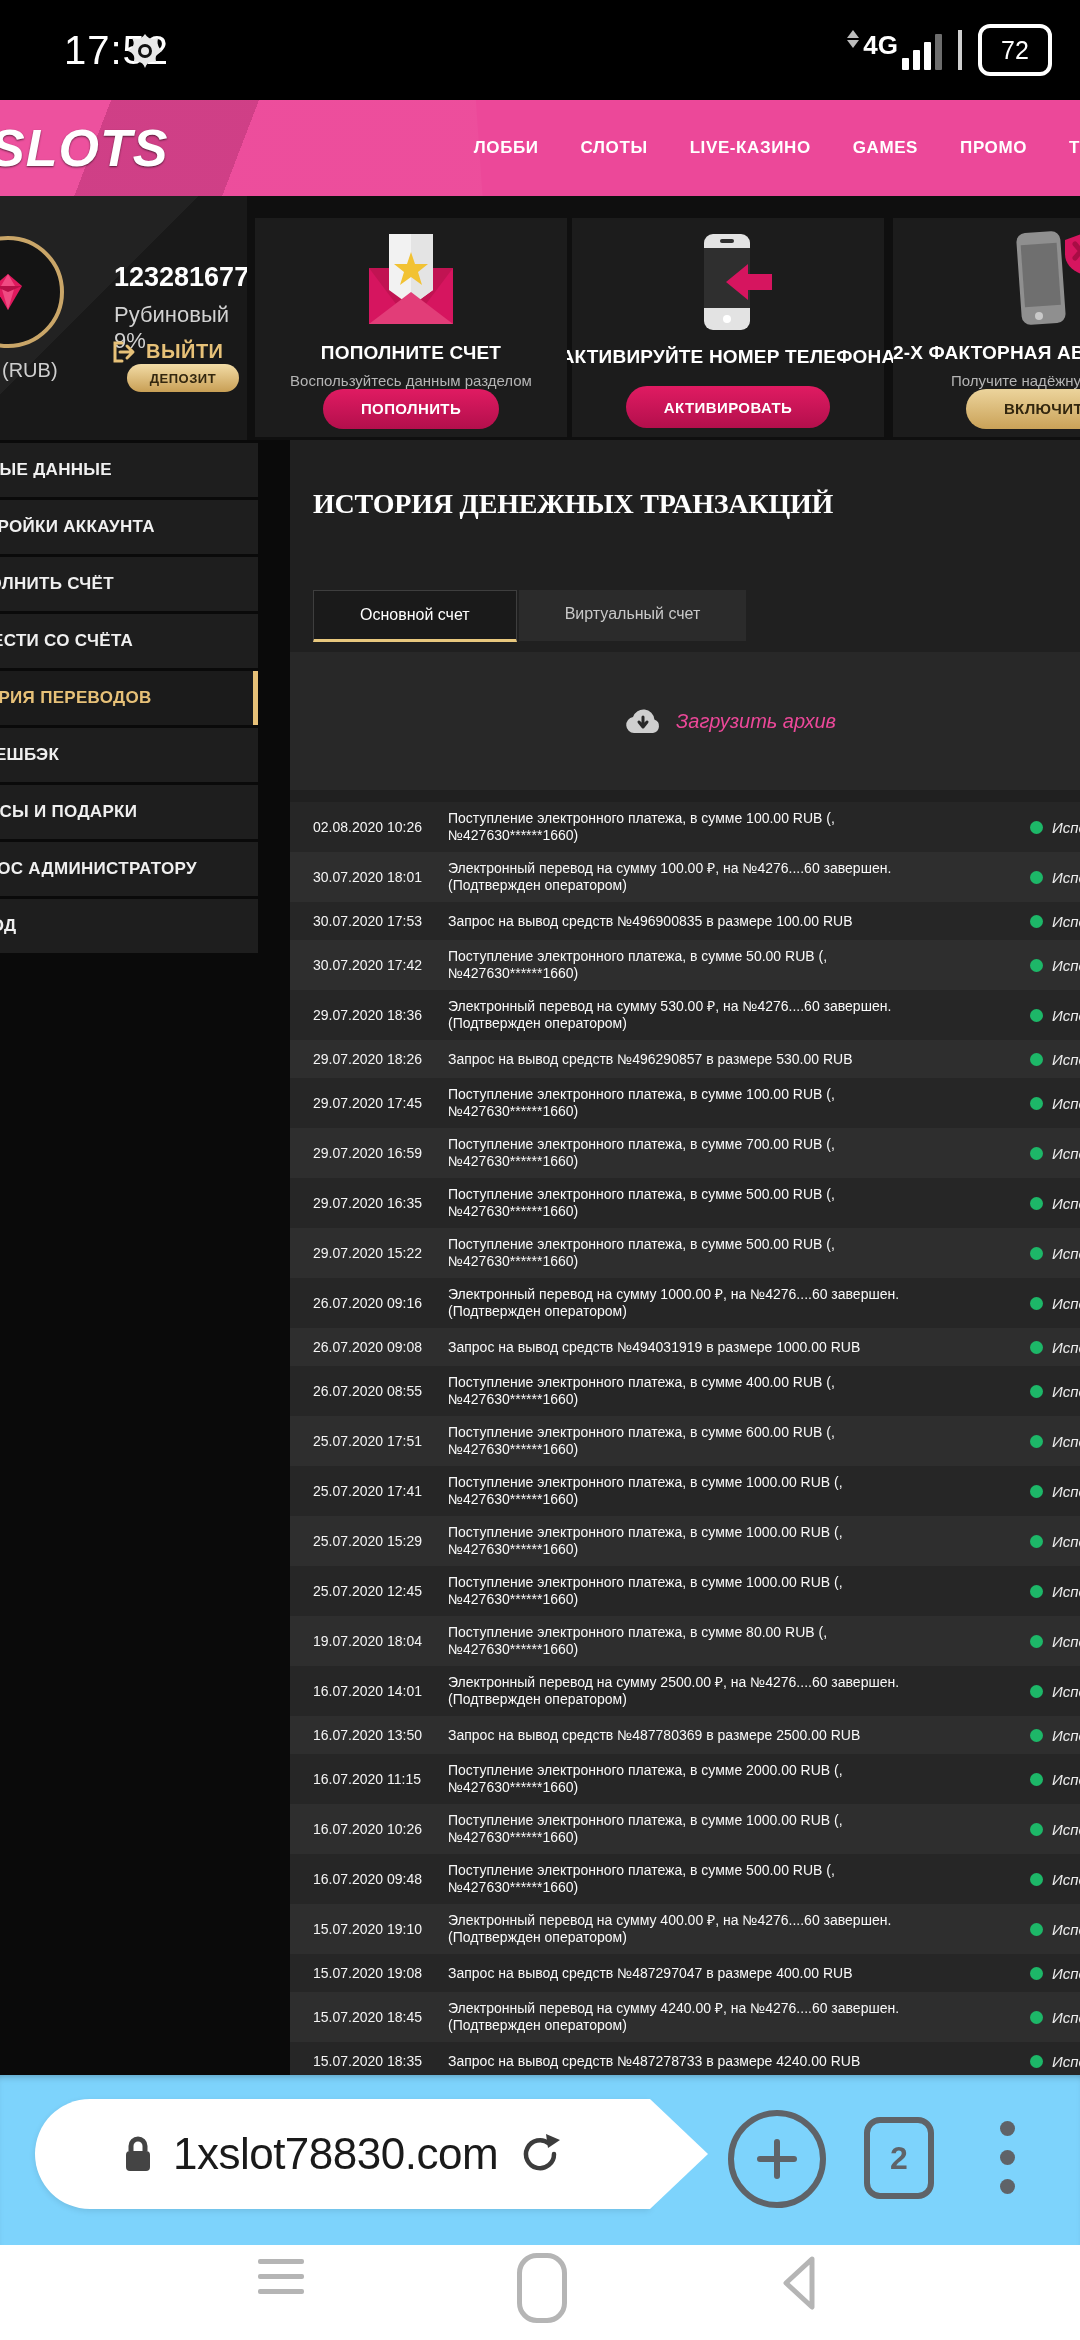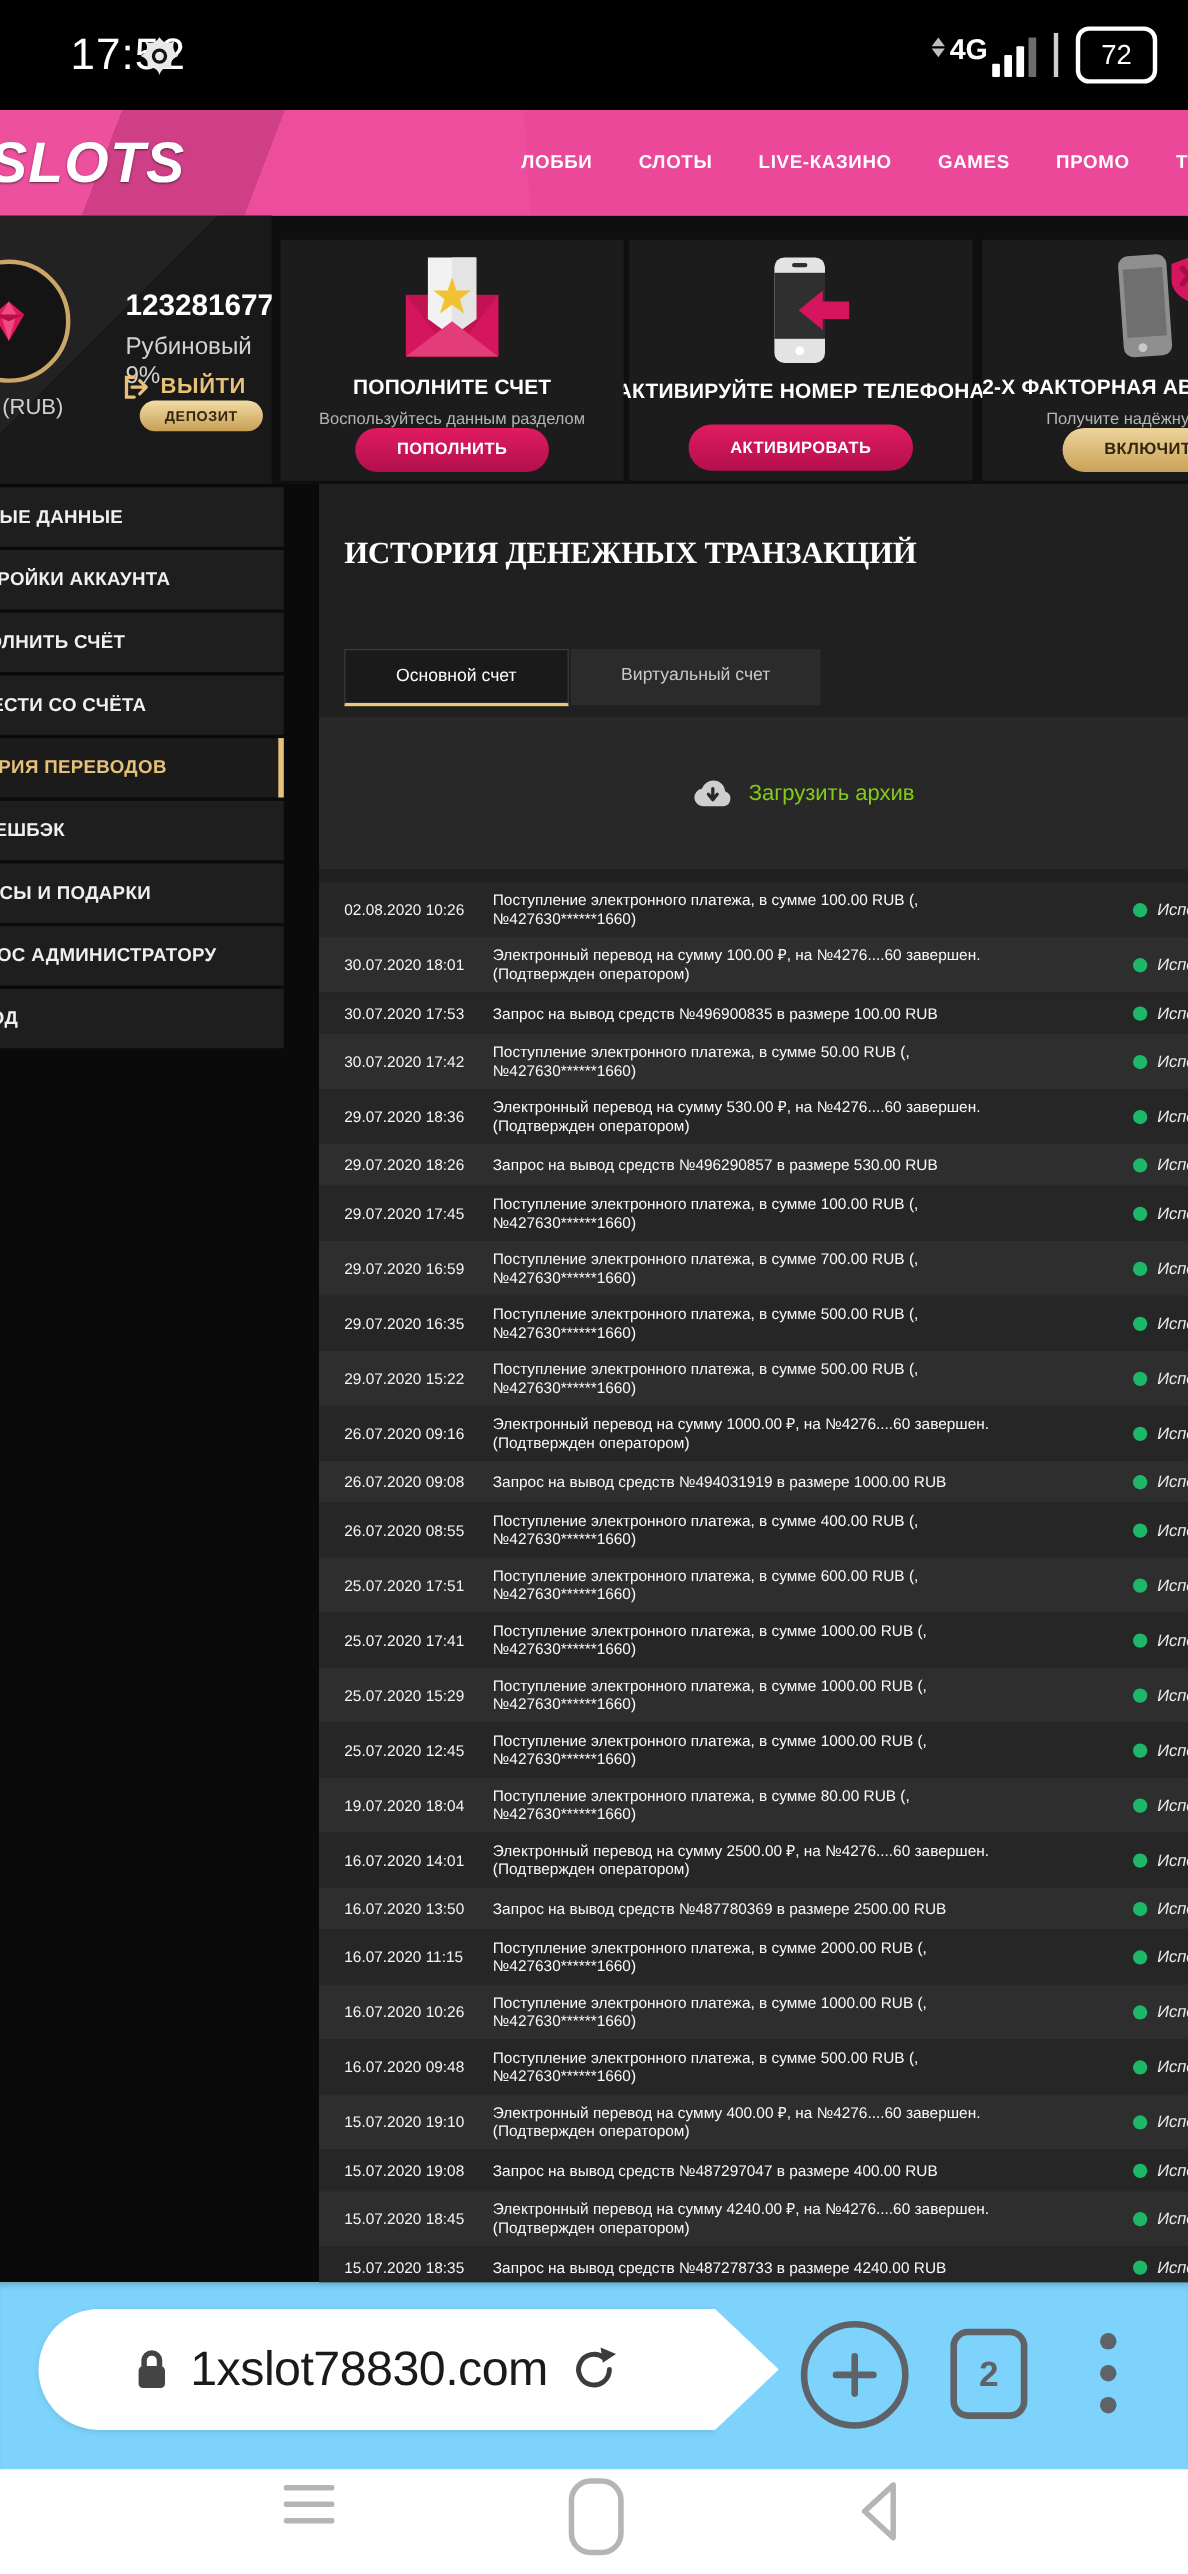--- a/index.html
+++ b/index.html
@@ -6,21 +6,21 @@
   body{
     width:1080px;height:2340px;position:relative;overflow:hidden;
     background:#ffffff;font-family:"Liberation Sans", sans-serif;
     -webkit-font-smoothing:antialiased;
   }
   
   .status-bar{position:absolute;left:0;top:0;width:1080px;height:100px;background:#000;}
   .sb-time{position:absolute;left:64px;top:28px;font-size:40px;color:#fff;letter-spacing:1px;}
   .sb-app-icon{position:absolute;left:126px;top:32px;width:40px;height:40px;}
   .sb-right{position:absolute;right:28px;top:24px;display:flex;align-items:center;gap:12px;height:52px;}
-  .sb-net{display:flex;align-items:center;gap:4px;}
+  .sb-net{display:flex;align-items:flex-start;gap:4px;}
   .sb-arrows{display:flex;flex-direction:column;gap:2px;margin-bottom:14px;}
   .sb-arrows span{width:0;height:0;border-left:6px solid transparent;border-right:6px solid transparent;}
   .arr-up{border-bottom:8px solid #bdbdbd;}
   .arr-dn{border-top:8px solid #bdbdbd;}
   .sb-4g{color:#fff;font-size:26px;font-weight:bold;margin-bottom:10px;}
   .sb-bars{display:flex;align-items:flex-end;gap:4px;height:40px;}
   .sb-bars i{display:block;width:7px;background:#fff;border-radius:1px;}
   .sb-divider{width:4px;height:40px;background:#cfcfcf;margin:0 4px;}
   .battery{width:66px;height:44px;border:4px solid #fff;border-radius:12px;
     display:flex;align-items:center;justify-content:center;color:#fff;font-size:25px;}
@@ -67,21 +67,21 @@
   .side-item.active{color:#e7c178;background:#1b1b1b;border-right:5px solid #e7c178;}
   .main{position:absolute;left:290px;top:0;width:880px;height:1635px;background:#202020;}
   .main-title{position:absolute;left:23px;top:48px;font-size:28px;font-weight:bold;color:#fff;letter-spacing:-.2px;font-family:Liberation Serif, serif;}
   .main-sub{position:absolute;left:23px;top:100px;font-size:19px;color:#e2e2e2;}
   .tabs{position:absolute;left:23px;top:150px;display:flex;gap:2px;}
   .tab{height:48px;padding:0 46px;display:flex;align-items:center;font-size:16px;}
   .tab.active{background:#1a1a1a;border:1px solid #3e3e3e;border-bottom:3px solid #e8c87e;color:#fff;}
   .tab.inactive{background:#2b2b2b;color:#c9c9c9;border-bottom:3px solid transparent;}
   .archive-panel{position:absolute;left:0;right:0;top:212px;height:138px;background:#282828;
     display:flex;align-items:center;justify-content:center;gap:14px;}
-  .archive-label{color:#84cc16;font-size:20px;}
+  .archive-label{color:#ec4899;font-size:20px;font-style:italic;}
   .table{position:absolute;left:0;right:0;top:362px;}
   .txn-row{position:relative;display:flex;align-items:center;height:50px;background:#262626;}
   .txn-row.alt{background:#2e2e2e;}
   .txn-row.single{height:38px;}
   .cell-date{flex:0 0 112px;padding-left:23px;font-size:14px;color:#f5f5f5;white-space:nowrap;}
   .cell-desc{flex:0 0 560px;margin-left:23px;font-size:14px;line-height:17px;color:#fafafa;}
   .cell-desc span{display:block;white-space:nowrap;}
   .cell-status{position:absolute;left:740px;top:0;bottom:0;display:flex;align-items:center;gap:9px;}
   .status-dot{width:13px;height:13px;border-radius:50%;background:#1db768;}
   .status-label{color:#ececec;font-size:15px;font-style:italic;white-space:nowrap;}

